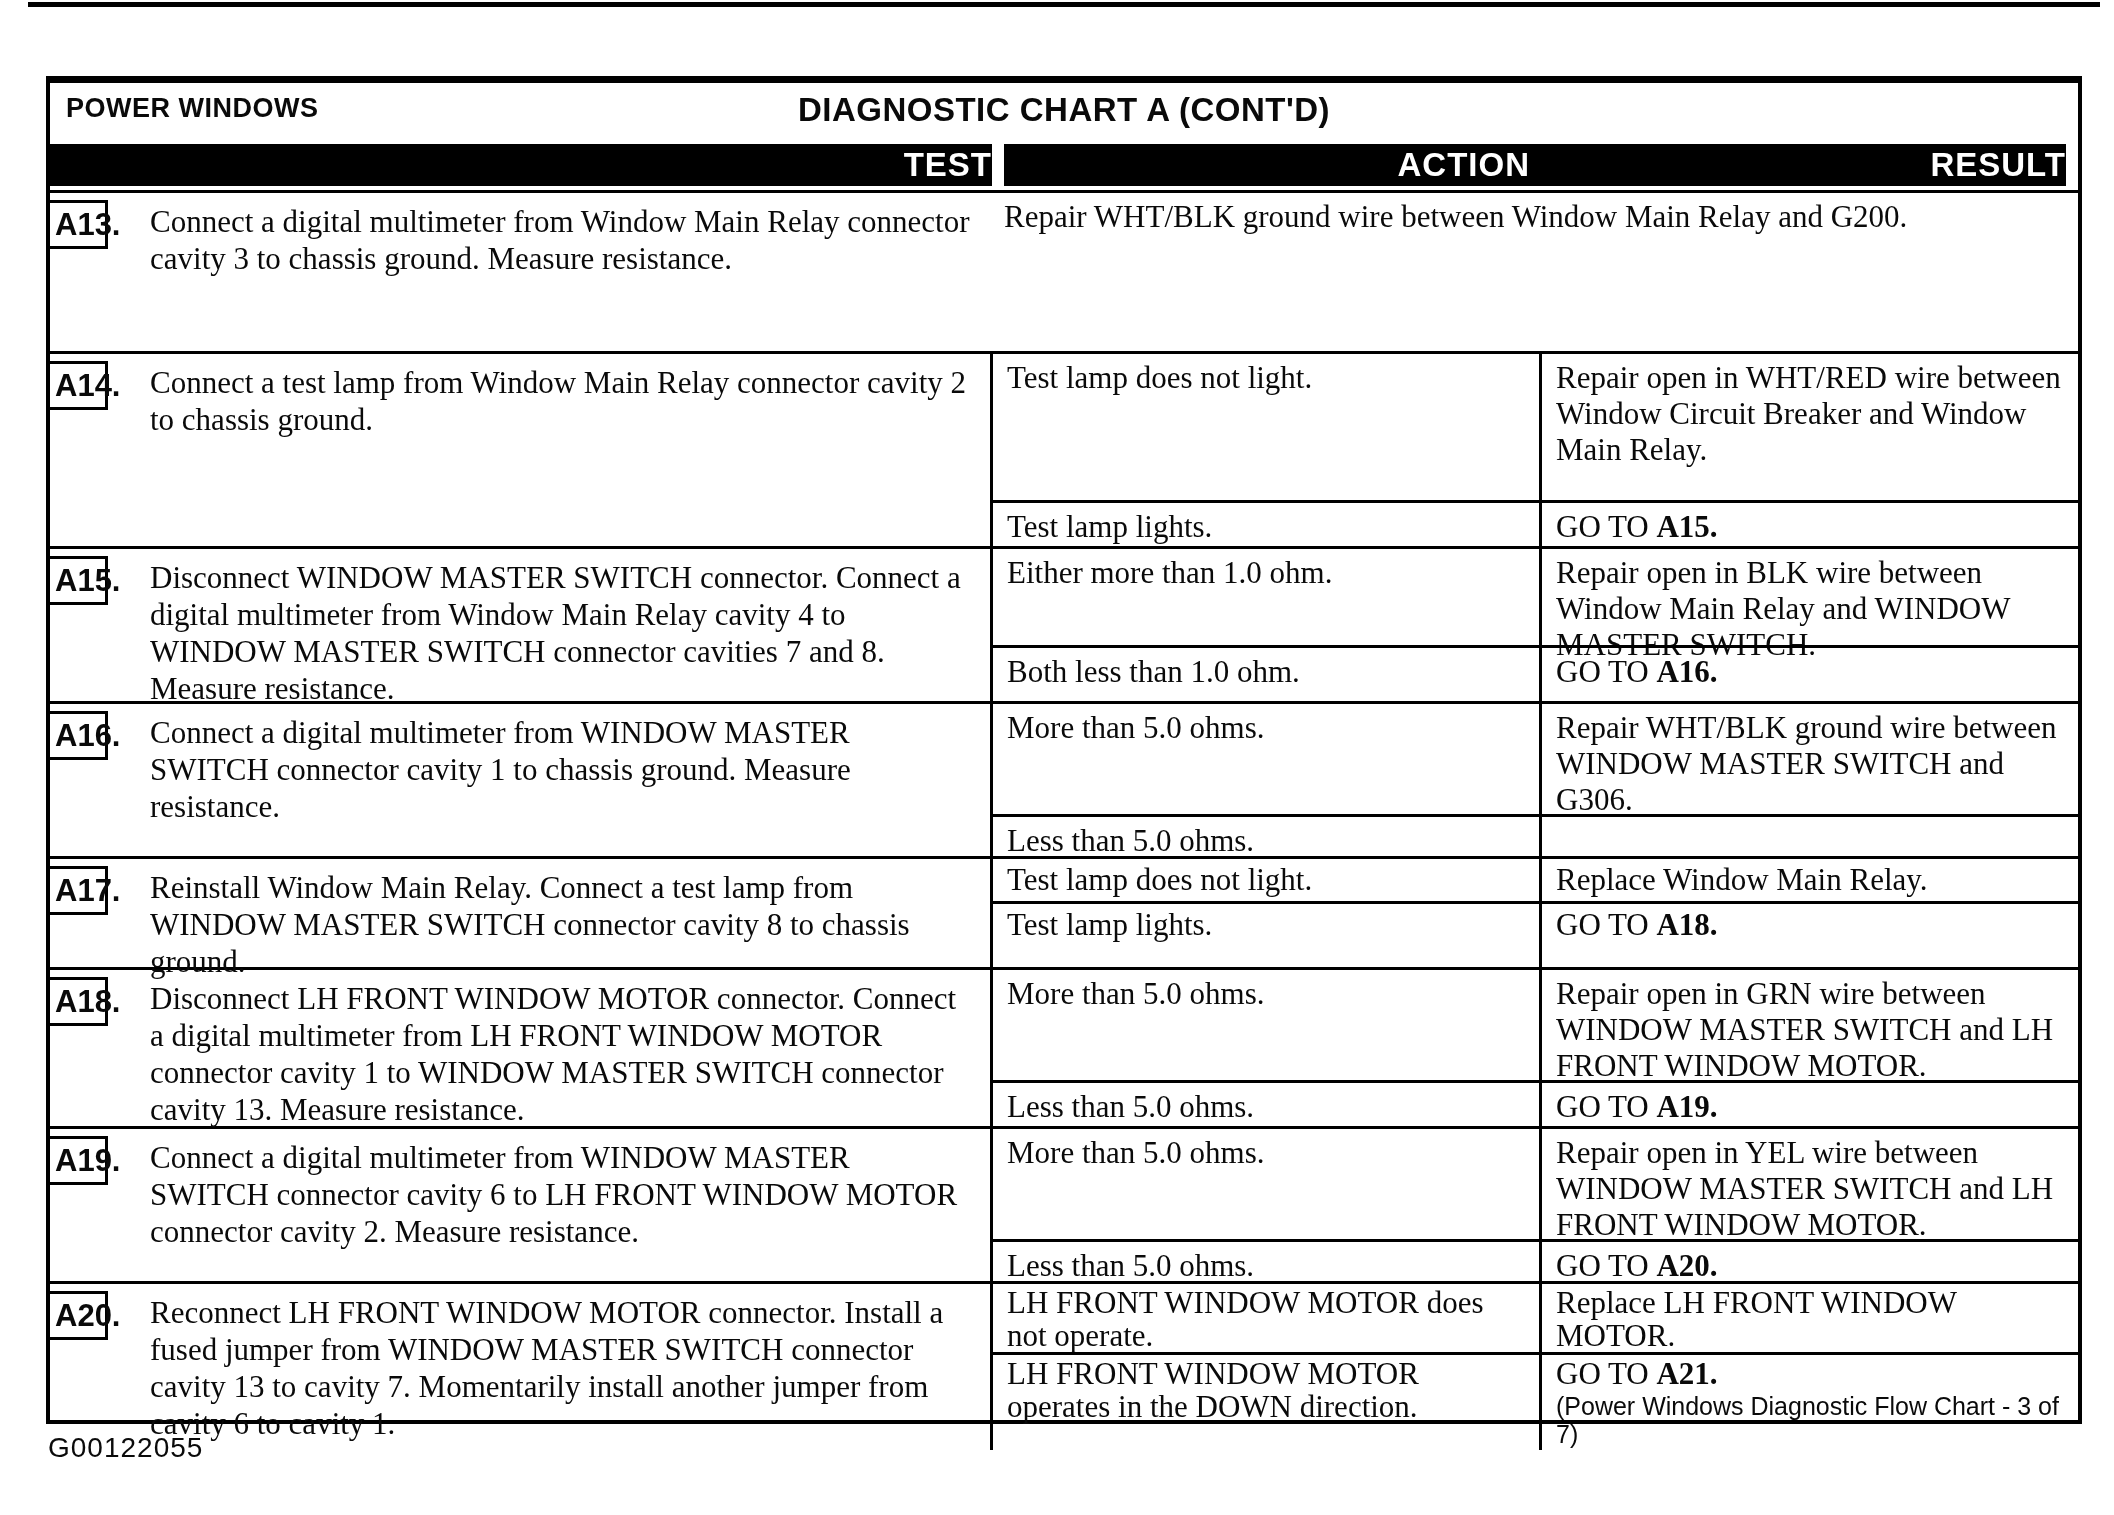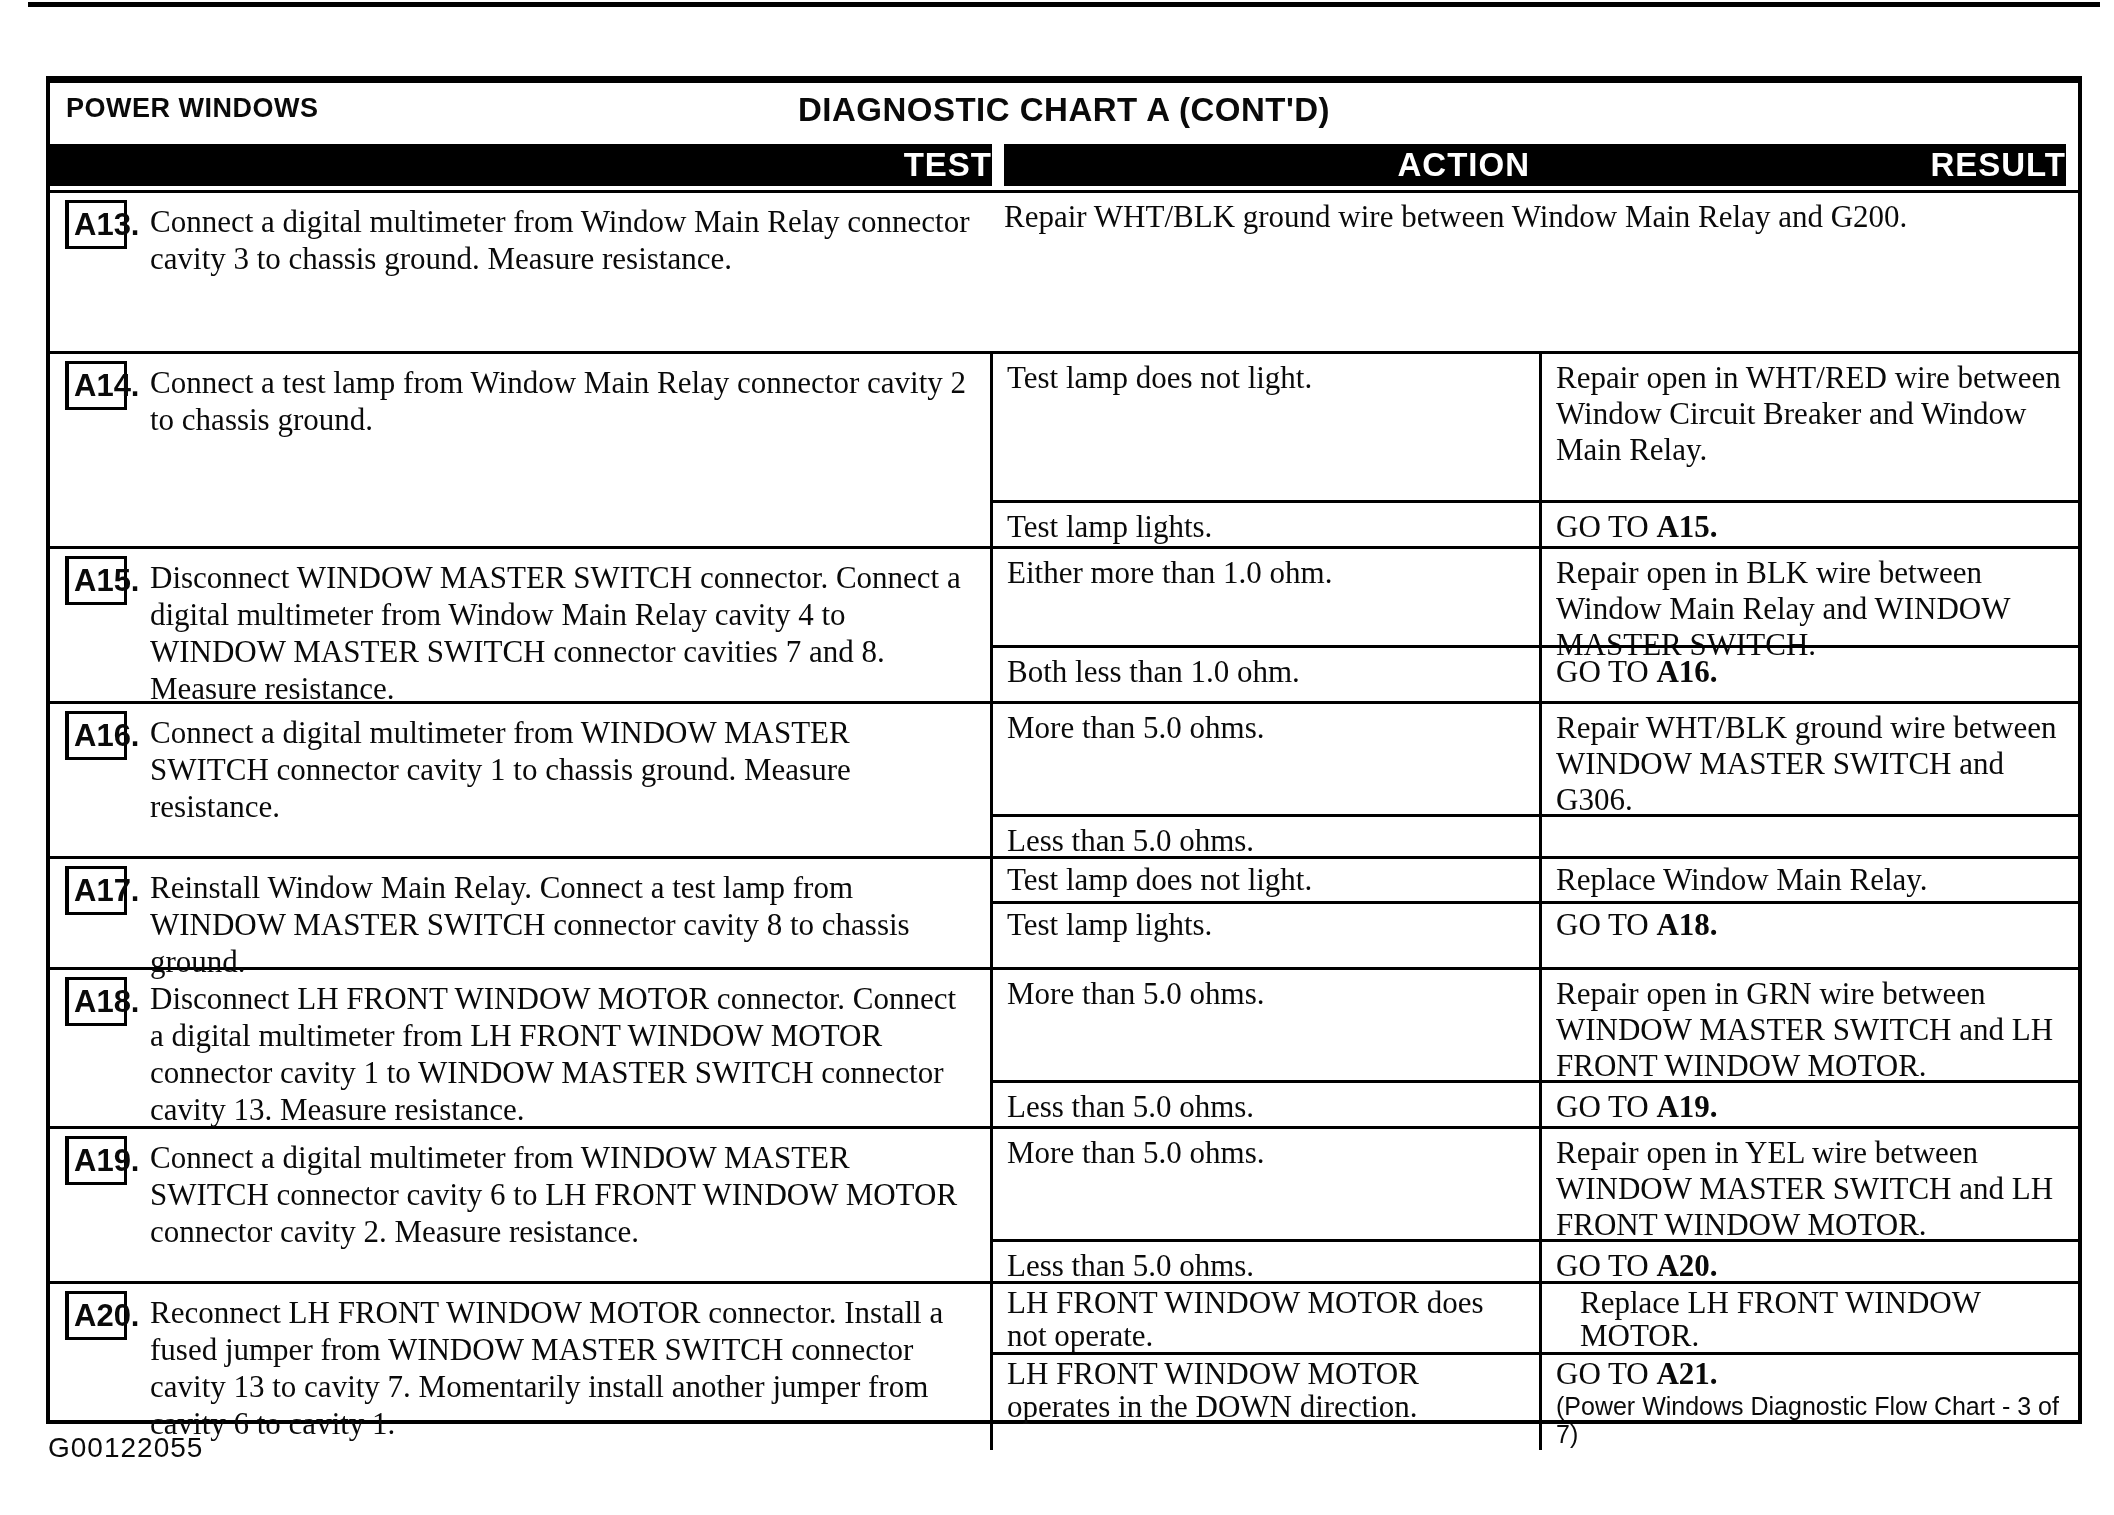--- a/index.html
+++ b/index.html
@@ -39,21 +39,21 @@
   
   .row { display:flex; border-top:3px solid #000; }
   .test-cell {
     width:940px; position:relative; box-sizing:border-box;
     padding:10px 18px 6px 100px; font-size:31px; line-height:37px;
   }
   .idbox {
     position:absolute; left:-4px; top:7px; width:62px; height:49px; box-sizing:border-box;
     border:3px solid #000; border-left-width:4px; background:#fff;
     font-family:"Liberation Sans", sans-serif; font-weight:bold; font-size:31px;
-    line-height:44px; padding-left:5px;margin-left:19px;
+    line-height:44px; padding-left:5px;
   }
   .rhs { flex:1; display:flex; flex-direction:column; }
   .subrow { display:flex; flex:1; }
   .subrow.s1 { border-top:3px solid #000; }
   .result-cell {
     width:552px; box-sizing:border-box; border-left:3px solid #000; border-right:3px solid #000;
     padding:6px 14px 2px 14px; font-size:31px; line-height:36px;
   }
   .action-cell { flex:1; padding:6px 10px 2px 14px; font-size:31px; line-height:36px; }
   .action-note {
@@ -62,21 +62,21 @@
 
   
   #r0 { height:158px; } #r0 .s0 { height:115px; flex:none; }
   #r1 { height:192px; } #r1 .s0 { height:146px; flex:none; }
   #r2 { height:152px; } #r2 .s0 { height:96px; flex:none;justify-content:space-between; }
   #r3 { height:152px; } #r3 .s0 { height:110px; flex:none; }
   #r4 { height:108px; } #r4 .s0 { height:42px;  flex:none; }
   #r4 .result-cell, #r4 .action-cell { padding-top:4px; line-height:34px; }
   #r5 { height:156px; } #r5 .s0 { height:110px; flex:none; }
   #r6 { height:152px; } #r6 .s0 { height:110px; flex:none; }
-  #r7 { height:136px; } #r7 .s0 { height:68px;  flex:none;gap:24px; }
+  #r7 { height:136px; } #r7 .s0 { height:68px;  flex:none; }
   #r7 .result-cell, #r7 .action-cell { padding-top:2px; line-height:33px; }
 
   .figure-id {
     position:absolute; left:48px; top:1432px;
     font-family:"Liberation Sans", sans-serif; font-size:28px; letter-spacing:1px;
   }
 </style>
 </head>
 <body>
 

